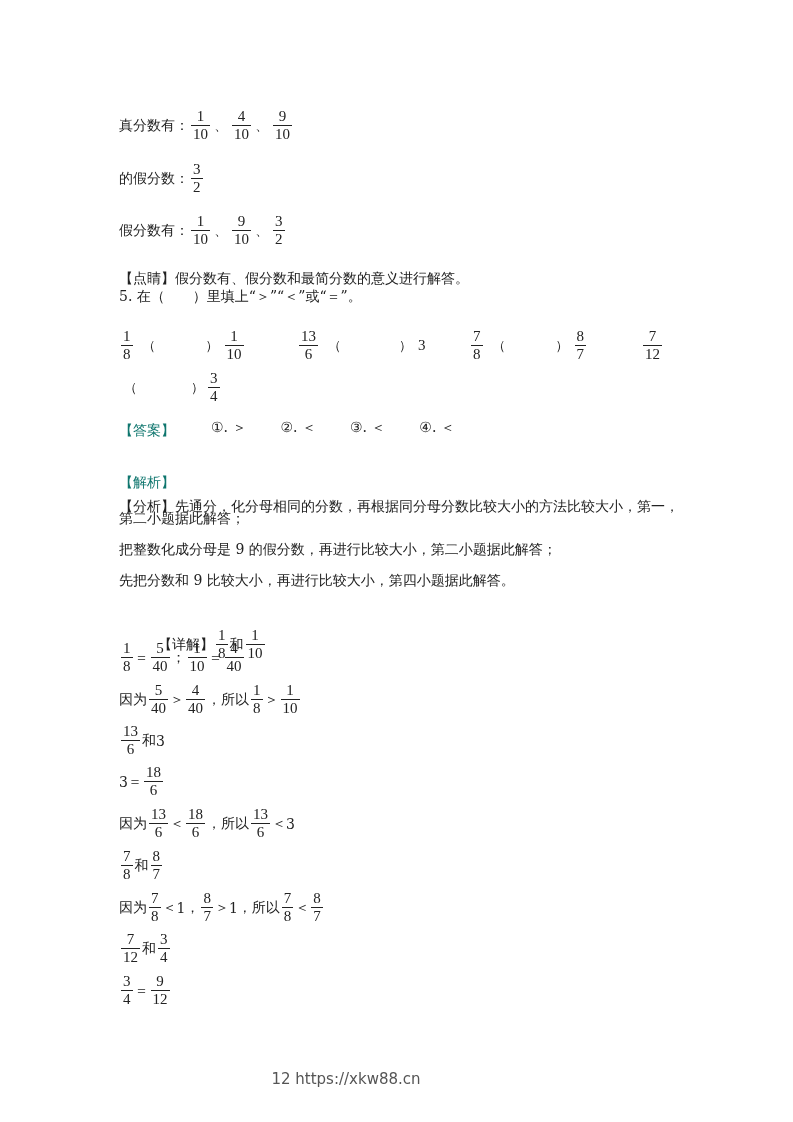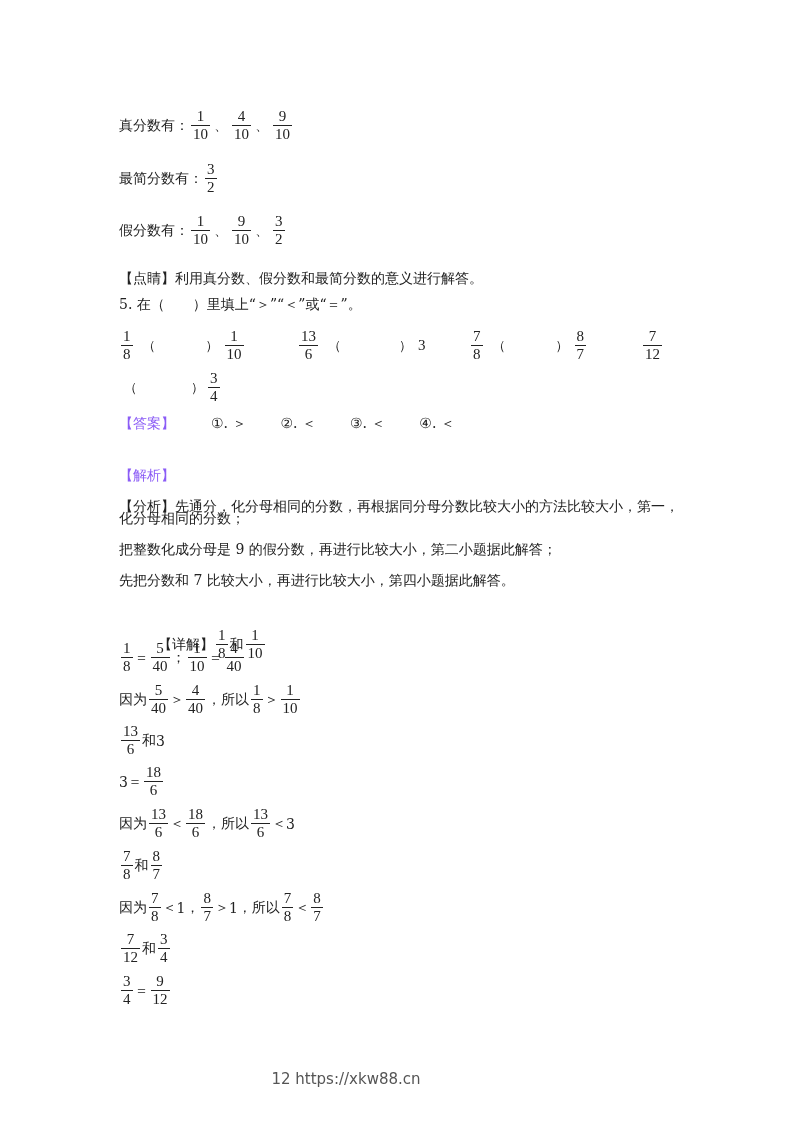--- a/index.html
+++ b/index.html
@@ -5,21 +5,21 @@
   html, body { margin: 0; padding: 0; background: #ffffff; }
   body { width: 793px; height: 1122px; position: relative; overflow: hidden;
          font-family: "DejaVu Serif", "Liberation Serif", serif; color: #222; font-size: 14px; }
   .line { position: absolute; left: 119px; display: flex; align-items: center; white-space: nowrap; }
   .frac { display: inline-flex; flex-direction: column; align-items: center; vertical-align: middle;
           font-family: "Liberation Serif", serif; font-size: 15px; line-height: 17px; margin: 0 2px; }
   .frac .num { padding: 0 2px; }
   .frac .bar { width: 100%; border-top: 1px solid #222; }
   .frac .den { padding: 0 2px; }
   .txt { font-size: 14px; }
-  .label-blue { color: #8b5cf6; }
+  .label-blue { color: #0f766e; margin-top: 7px; }
   .sep { margin: 0 2px; }
   .paren { display: inline-block; font-size: 13px; }
   .q-item { position: absolute; display: flex; align-items: center; }
   .ans-item { margin-left: 34px; }
   .footer { position: absolute; top: 1070px; left: 0; width: 692px; text-align: center;
             font-family: "DejaVu Sans", sans-serif; font-size: 15px; color: #555; }
 </style>
 </head>
 <body>
 
@@ -38,21 +38,21 @@
     </span>
   <span class="sep">、</span>
   <span class="frac">
       <span class="num">9</span>
       <span class="bar"></span>
       <span class="den">10</span>
     </span>
 </div>
 
 <div class="line" style="top:161px;">
-  <span class="txt">最简分数有：</span>
+  <span class="txt">的假分数：</span>
   <span class="frac">
       <span class="num">3</span>
       <span class="bar"></span>
       <span class="den">2</span>
     </span>
 </div>
 
 <div class="line" style="top:213px;">
   <span class="txt">假分数有：</span>
   <span class="frac">
@@ -67,23 +67,23 @@
       <span class="den">10</span>
     </span>
   <span class="sep">、</span>
   <span class="frac">
       <span class="num">3</span>
       <span class="bar"></span>
       <span class="den">2</span>
     </span>
 </div>
 
-<div class="line txt" style="top:270px;">【点睛】利用真分数、假分数和最简分数的意义进行解答。</div>
-
-<div class="line txt" style="top:296px;">5. 在（　　）里填上“＞”“＜”或“＝”。</div>
+<div class="line txt" style="top:270px;">【点睛】假分数有、假分数和最简分数的意义进行解答。</div>
+
+<div class="line txt" style="top:288px;">5. 在（　　）里填上“＞”“＜”或“＝”。</div>
 
 <div class="q-item" style="top:328px; left:119px;">
   <span class="frac">
       <span class="num">1</span>
       <span class="bar"></span>
       <span class="den">8</span>
     </span>
   <span class="paren" style="margin-left:8px;">（</span>
   <span style="display:inline-block;width:50px;height:16px;"></span>
   <span class="paren">）</span>
@@ -143,23 +143,23 @@
 <div class="line txt" style="top:415px;">
   <span class="label-blue">【答案】</span>
   <span class="ans-item" style="margin-left:36px;">①. ＞</span>
   <span class="ans-item">②. ＜</span>
   <span class="ans-item">③. ＜</span>
   <span class="ans-item">④. ＜</span>
 </div>
 
 <div class="line txt label-blue" style="top:467px;">【解析】</div>
 <div class="line txt" style="top:498px;">【分析】先通分，化分母相同的分数，再根据同分母分数比较大小的方法比较大小，第一，</div>
-<div class="line txt" style="top:510px;">化分母相同的分数；</div>
+<div class="line txt" style="top:510px;">第二小题据此解答；</div>
 <div class="line txt" style="top:541px;">把整数化成分母是 9 的假分数，再进行比较大小，第二小题据此解答；</div>
-<div class="line txt" style="top:572px;">先把分数和 7 比较大小，再进行比较大小，第四小题据此解答。</div>
+<div class="line txt" style="top:572px;">先把分数和 9 比较大小，再进行比较大小，第四小题据此解答。</div>
 
 <div class="line" style="top:627px;margin-left:39px;">
   <span class="txt">【详解】</span>
   <span class="frac">
       <span class="num">1</span>
       <span class="bar"></span>
       <span class="den">8</span>
     </span>
   <span class="txt">和</span>
   <span class="frac">

